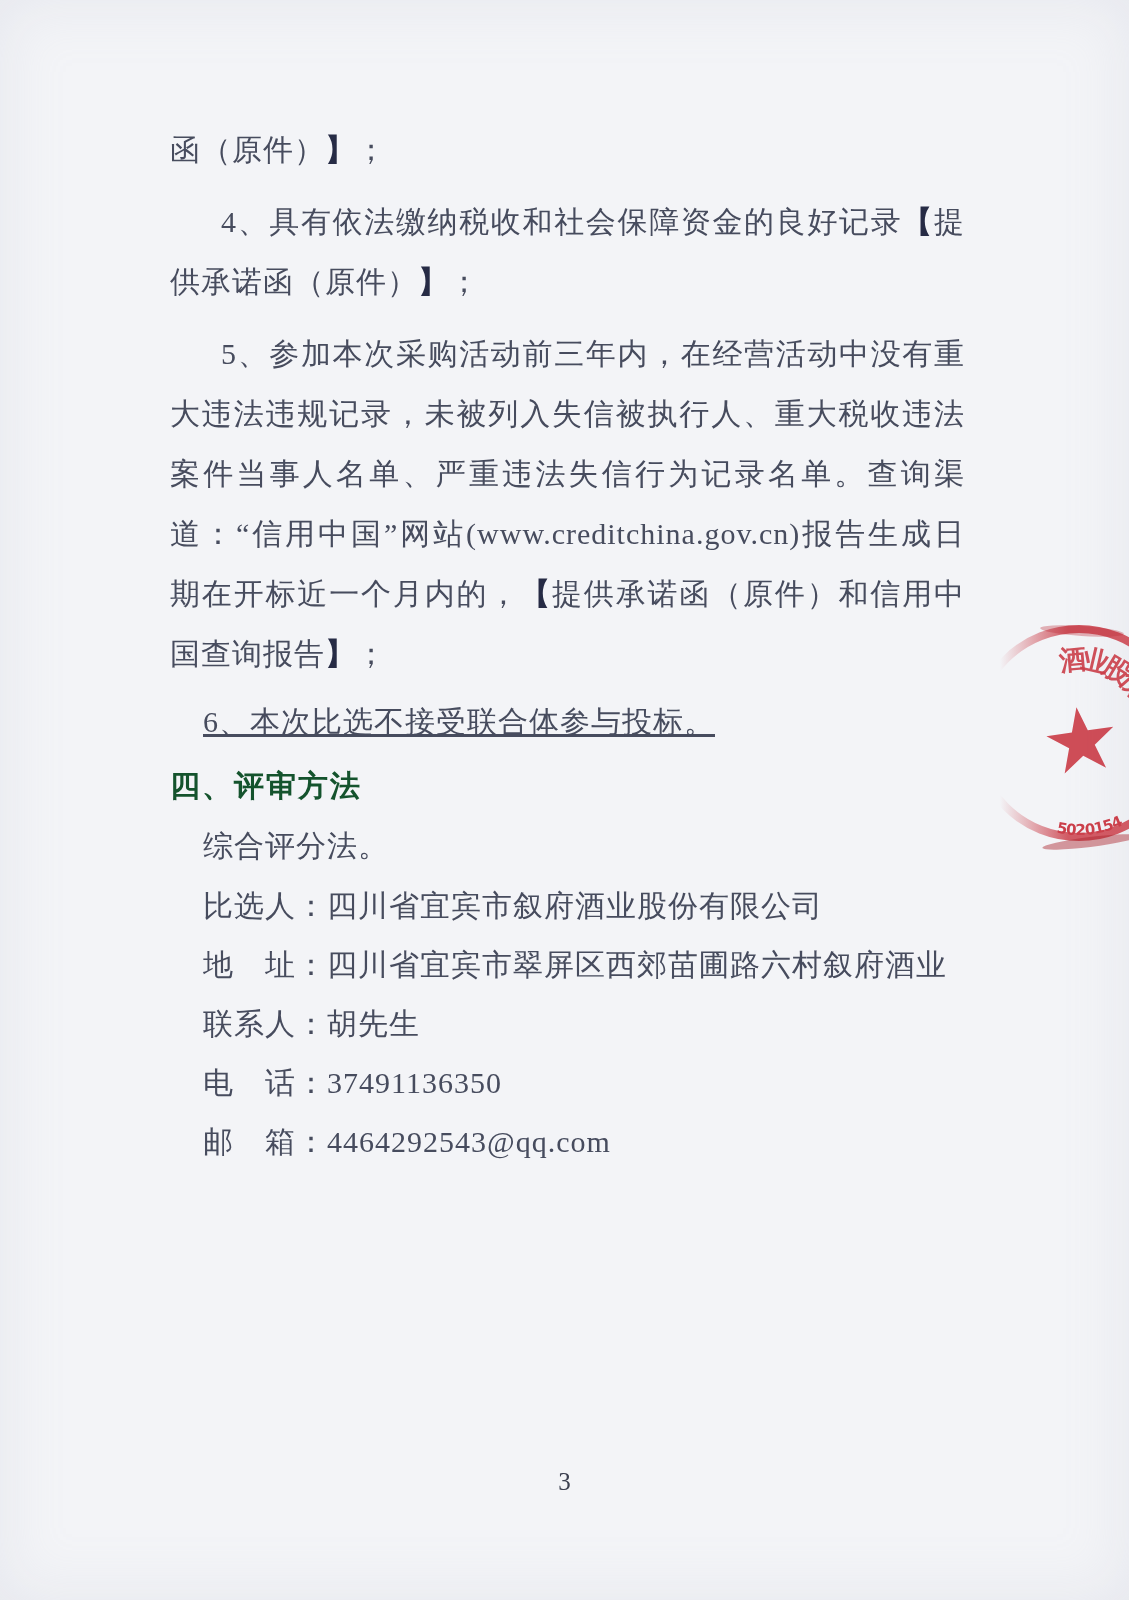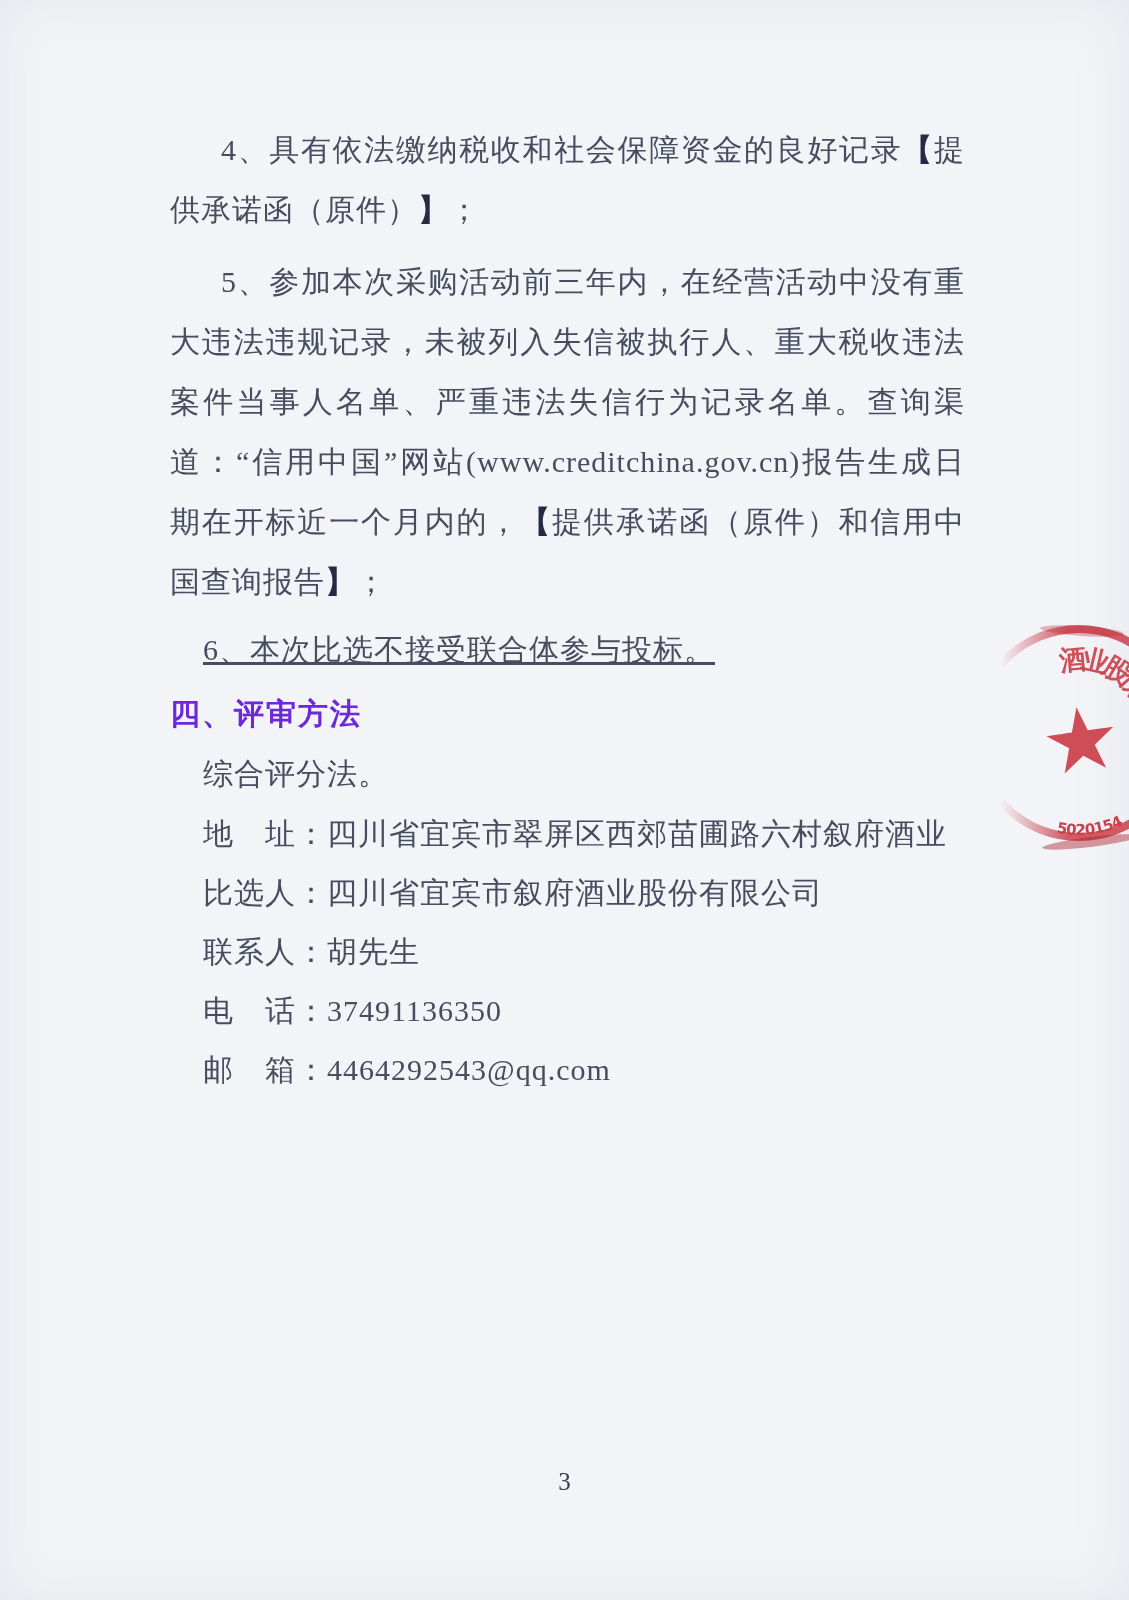--- a/index.html
+++ b/index.html
@@ -13,43 +13,44 @@
     position:absolute; left:170px; top:120px; width:795px;
     font-size:30px; line-height:60px; text-align:justify;
     letter-spacing:1px; color:#474c5e;
   }
   .para { margin:0; text-indent:0; }
   .indent   { text-indent:1.7em; }
   .indent-sm{ text-indent:1.1em; }
   .mb12 { margin-bottom:12px; }
   .mb8  { margin-bottom:8px; }
   .mb4  { margin-bottom:4px;text-decoration:underline; }
-  .heading { font-weight:bold; color:#6d28d9; margin:0; letter-spacing:2px; }
+  .heading { font-weight:bold; color:#14532d; margin:0; letter-spacing:2px; }
   .contact { line-height:59px; text-indent:1.1em; }
   .bk { color:#262b45; font-weight:bold; }
   .page-number {
     position:absolute; left:0; right:0; top:1468px; text-align:center;
     font-size:25px; color:#3c4050; font-family:"Liberation Serif","DejaVu Serif",serif;
   }
   .seal { position:absolute; left:940px; top:575px; }
   .seal text { font-family:"DejaVu Sans","Liberation Sans",sans-serif; }
 </style>
 </head>
 <body>
 
 <div class="page">
 
   <div class="content">
+    <p class="para mb12">函（原件）<span class="bk">】</span>；</p>
     <p class="para indent mb12">4、具有依法缴纳税收和社会保障资金的良好记录<span class="bk">【</span>提供承诺函（原件）<span class="bk">】</span>；</p>
     <p class="para indent mb8">5、参加本次采购活动前三年内，在经营活动中没有重大违法违规记录，未被列入失信被执行人、重大税收违法案件当事人名单、严重违法失信行为记录名单。查询渠道：“信用中国”网站(www.creditchina.gov.cn)报告生成日期在开标近一个月内的，<span class="bk">【</span>提供承诺函（原件）和信用中国查询报告<span class="bk">】</span>；</p>
     <p class="para indent-sm mb4">6、本次比选不接受联合体参与投标。</p>
     <p class="heading">四、评审方法</p>
     <p class="para indent-sm">综合评分法。</p>
+    <p class="para contact">比选人：四川省宜宾市叙府酒业股份有限公司</p>
     <p class="para contact">地　址：四川省宜宾市翠屏区西郊苗圃路六村叙府酒业</p>
-    <p class="para contact">比选人：四川省宜宾市叙府酒业股份有限公司</p>
     <p class="para contact">联系人：胡先生</p>
     <p class="para contact">电　话：37491136350</p>
     <p class="para contact">邮　箱：4464292543@qq.com</p>
   </div>
 
   <svg class="seal" width="189" height="300" viewBox="940 575 189 300">
     <defs>
       <linearGradient id="sealFade" gradientUnits="userSpaceOnUse" x1="1000" y1="733" x2="1068" y2="733">
         <stop offset="0" stop-color="#cb3f4a" stop-opacity="0"></stop>
         <stop offset="1" stop-color="#cb3f4a" stop-opacity="0.85"></stop>

